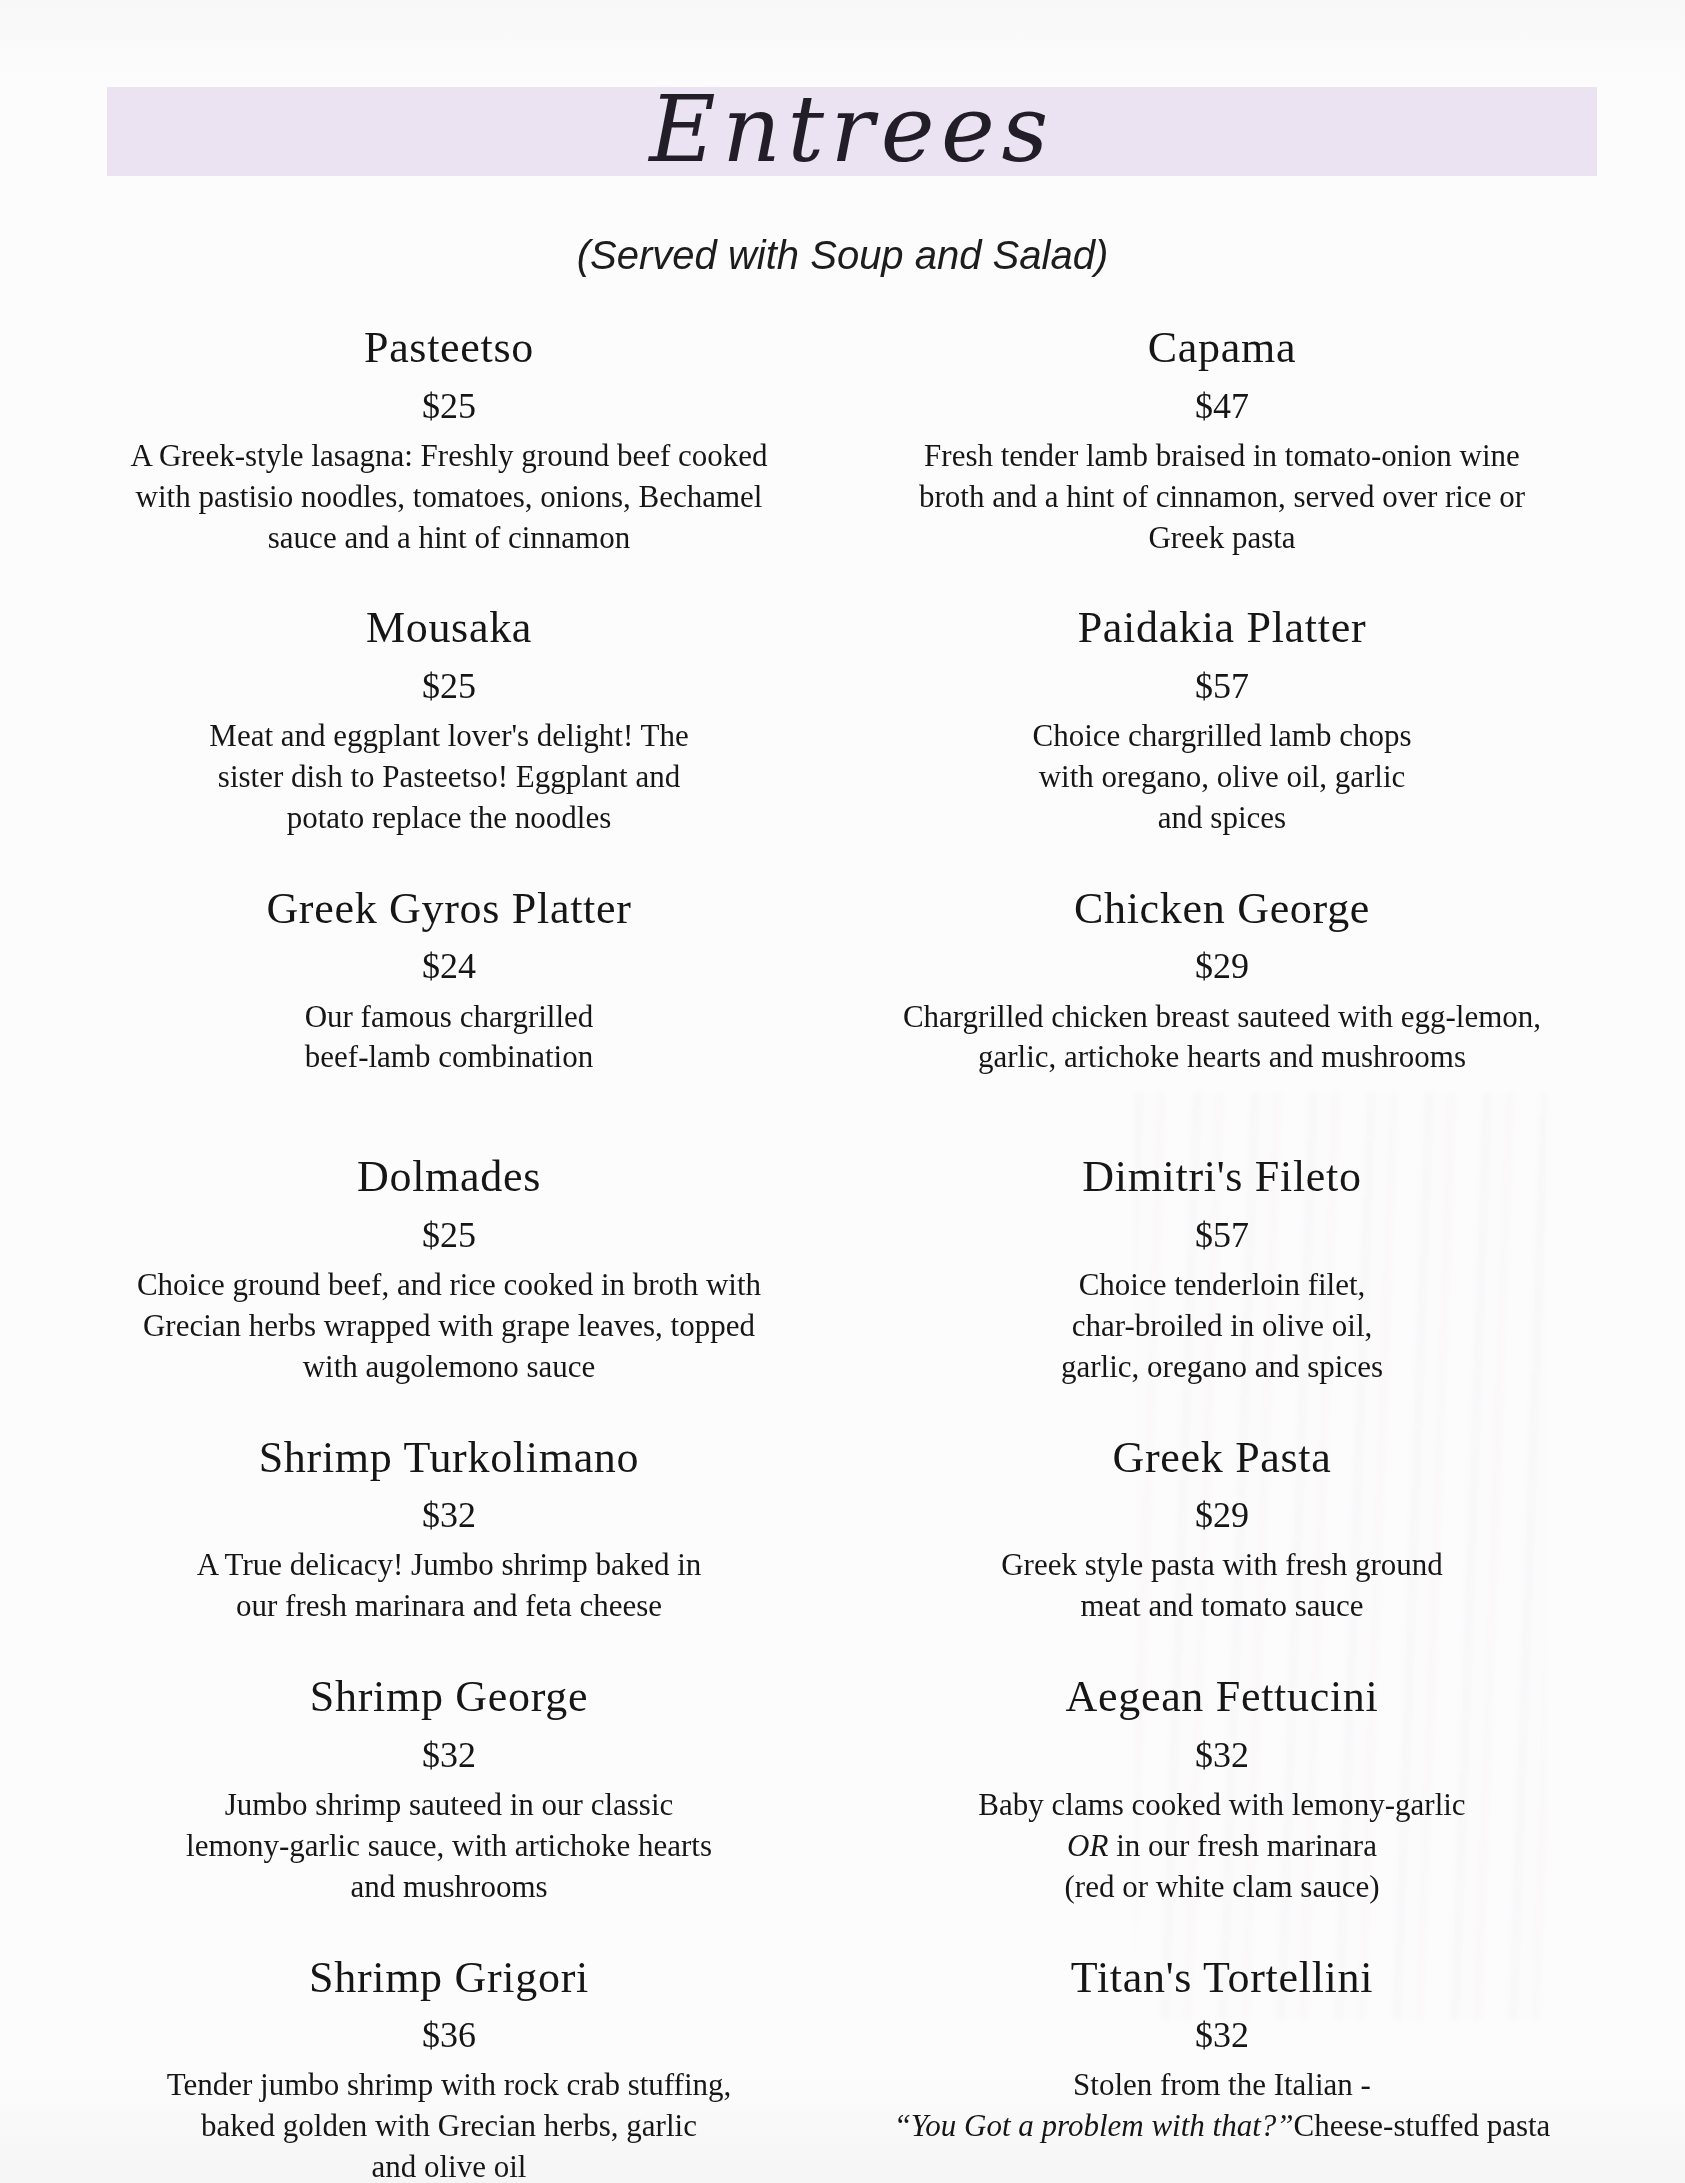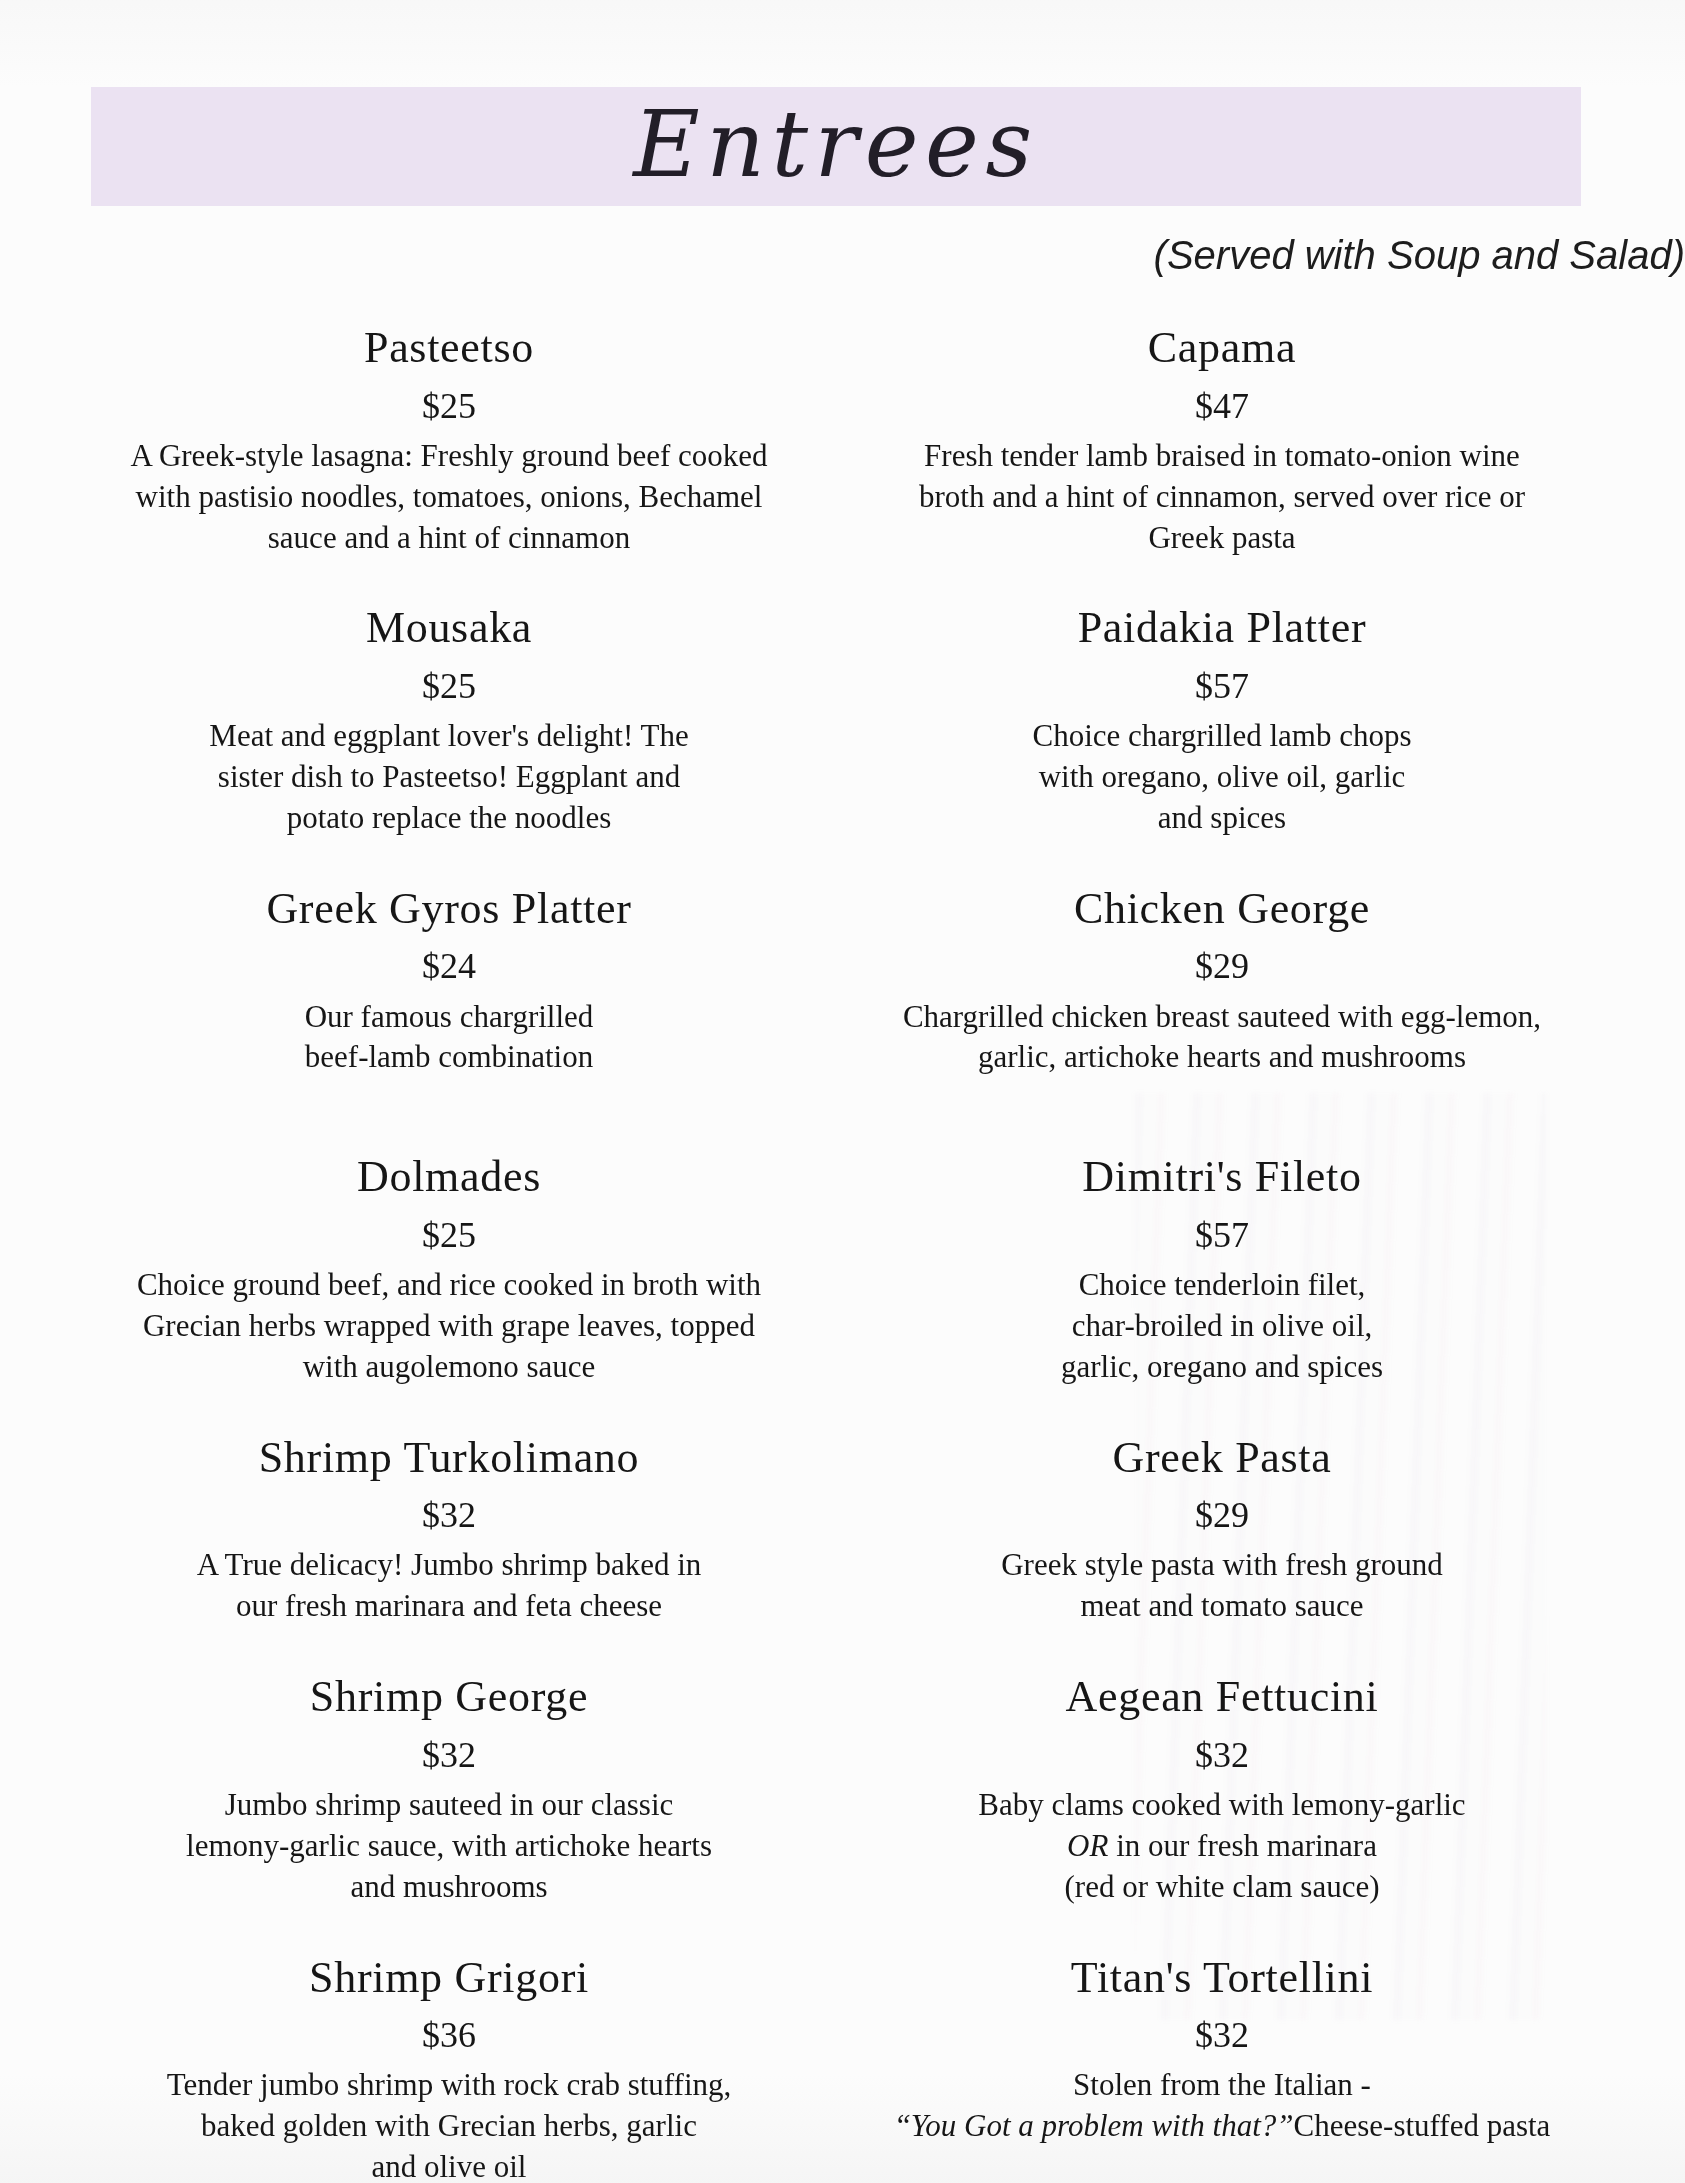--- a/index.html
+++ b/index.html
@@ -25,38 +25,38 @@
     background: repeating-linear-gradient(92deg,
       rgba(176,164,198,0.05) 0px 8px,
       rgba(222,238,230,0.035) 8px 22.5px,
       rgba(214,160,196,0.045) 22.5px 30.5px,
       rgba(255,255,255,0) 30.5px 58px);
     filter: blur(2px);
     pointer-events: none;
   }
   .band {
     position: absolute;
-    left: 91px; top: 87px;
-    width: 1490px; height: 119px;
+    left: 107px; top: 87px;
+    width: 1490px; height: 89px;
     background: var(--band-color, #ebe2f2);
     display: flex; align-items: center; justify-content: center;
   }
   .band-title {
     font-family: "DejaVu Serif", serif;
     font-style: italic;
     font-size: 91px;
     letter-spacing: 6.6px;
     color: #221e28;
     margin-top: -4px;
   }
   .subtitle {
     position: absolute;
     top: 233px; left: 0;
     width: 1685px;
-    text-align: right;
+    text-align: center;
     font-family: "Liberation Sans", sans-serif;
     font-style: italic;
     font-size: 40px;
     color: #1d1d1d;
   }
   .menu {
     position: absolute;
     top: 314px;
     left: 99px; right: 113px;
     display: flex;

